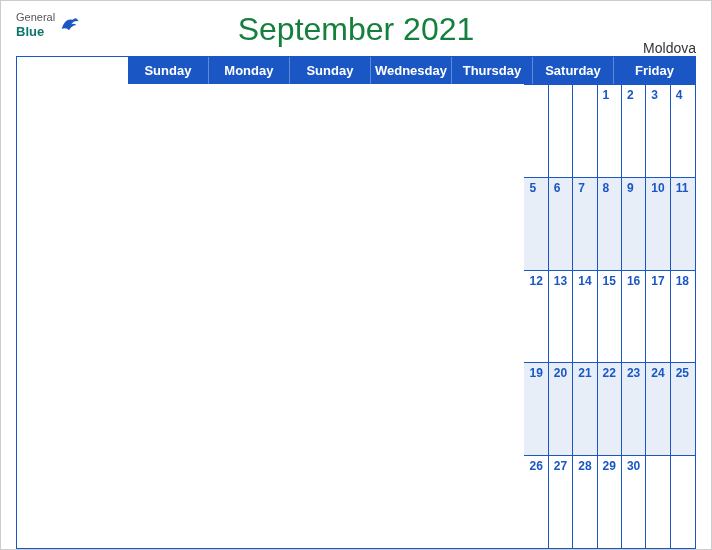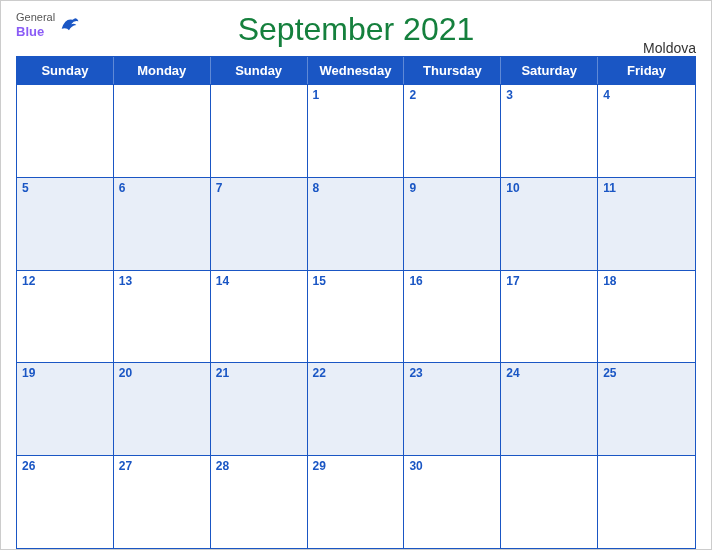--- a/index.html
+++ b/index.html
@@ -39,21 +39,21 @@
       display: flex;
       flex-direction: column;
       font-size: 11px;
       line-height: 1.2;
     }
     .logo-general {
       color: #555;
       font-size: 11px;
     }
     .logo-blue {
-      color: #8b5cf6;
+      color: #0f766e;
       font-size: 13px;
       font-weight: bold;
     }
     .logo-bird {
       width: 22px;
       height: 22px;
       margin-left: 3px;
     }
     .calendar-title {
       font-size: 32px;
@@ -67,20 +67,21 @@
       top: 5px;
       font-size: 14px;
       color: #333;
       margin-top: 24px;
     }
     .calendar-grid {
       flex: 1;
       display: flex;
       flex-direction: column;
       border: 1px solid #1a56c4;
+      align-items: flex-end;
     }
     .day-headers {
       display: grid;
       grid-template-columns: repeat(7, 1fr);
       background: #1a56c4;
     }
     .day-header {
       color: #fff;
       text-align: center;
       padding: 6px 4px;

